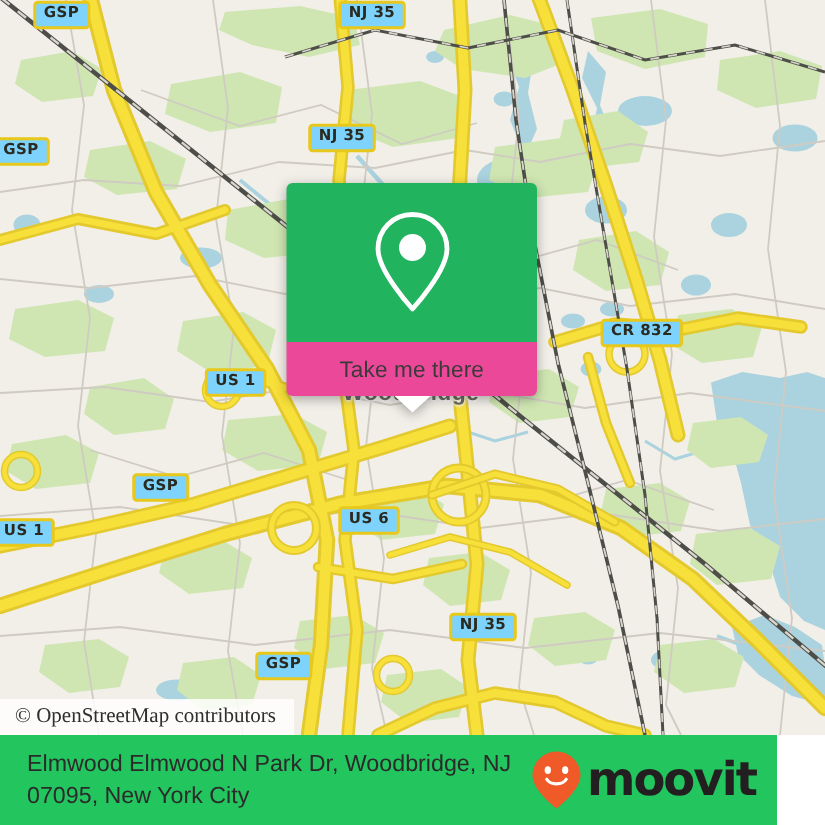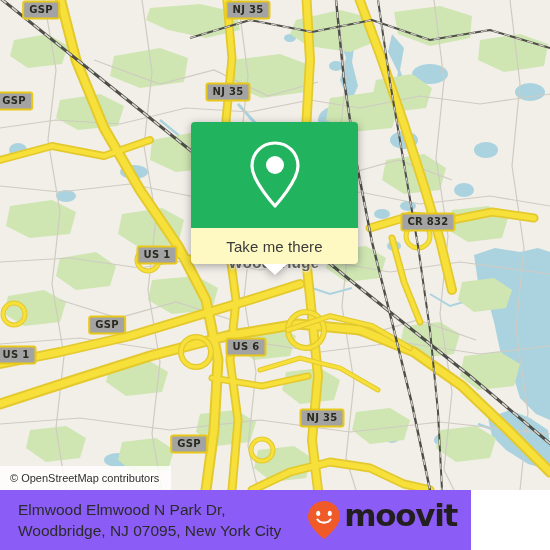--- a/index.html
+++ b/index.html
@@ -22,21 +22,21 @@
     left: 0; top: 0;
     width: 550px; height: 490px;
     overflow: hidden;
     background: #f2efe9;
   }
   #map svg { display: block; }
 
   
   .shield {
     position: absolute;
-    background: #a3a3a3;
+    background: #7dd3fc;
     border: 2px solid #e8c81a;
     border-radius: 3px;
     color: #2a2a20;
     font-family: "DejaVu Sans", sans-serif;
     font-size: 10px;
     font-weight: bold;
     letter-spacing: 0.3px;
     padding: 1px 5px 2px 5px;
     line-height: 12px;
     white-space: nowrap;
@@ -66,21 +66,21 @@
   #popup-green {
     height: 106px;
     background: #22b35f;
     border-radius: 4px 4px 0 0;
     display: flex;
     align-items: center;
     justify-content: center;
   }
   #popup-action {
     height: 36px;
-    background: #fef9c3;
+    background: #ec4899;
     border-radius: 0 0 4px 4px;
     display: flex;
     align-items: center;
     justify-content: center;
   }
   #popup-action-label {
     color: #3a3a3a;
     font-size: 15px;
     font-family: "Liberation Sans", sans-serif;
     letter-spacing: 0.1px;
@@ -101,46 +101,46 @@
     position: absolute;
     left: 0;
     bottom: 0;
     height: 24px;
     padding: 0 12px 0 10px;
     background: rgba(255,255,255,0.82);
     display: flex;
     align-items: center;
   }
   #attribution-text {
-    font-size: 11px;
+    font-size: 14px;
     color: #2e2e2e;
-    font-family: Liberation Sans, sans-serif;
+    font-family: Liberation Serif, serif;
   }
 
   
   #footer {
     position: absolute;
     left: 0; top: 490px;
-    width: 471px; height: 60px;
-    background: #8b5cf6;
+    width: 518px; height: 60px;
+    background: #22c55e;
     display: flex;
     align-items: center;
     justify-content: space-between;
     padding: 0 14px 0 18px;
   }
   #footer-address {
     font-size: 15.5px;
     line-height: 21px;
     color: #2b2b2b;
     font-family: "Liberation Sans", sans-serif;
     max-width: 370px;
   }
   #brand {
     display: flex;
-    align-items: flex-start;
+    align-items: center;
     gap: 3px;
   }
   #brand-wordmark {
     font-size: 31px;
     font-weight: bold;
     color: #231f20;
     letter-spacing: -1.3px;
     font-family: "DejaVu Sans", sans-serif;
     line-height: 31px;
   }

